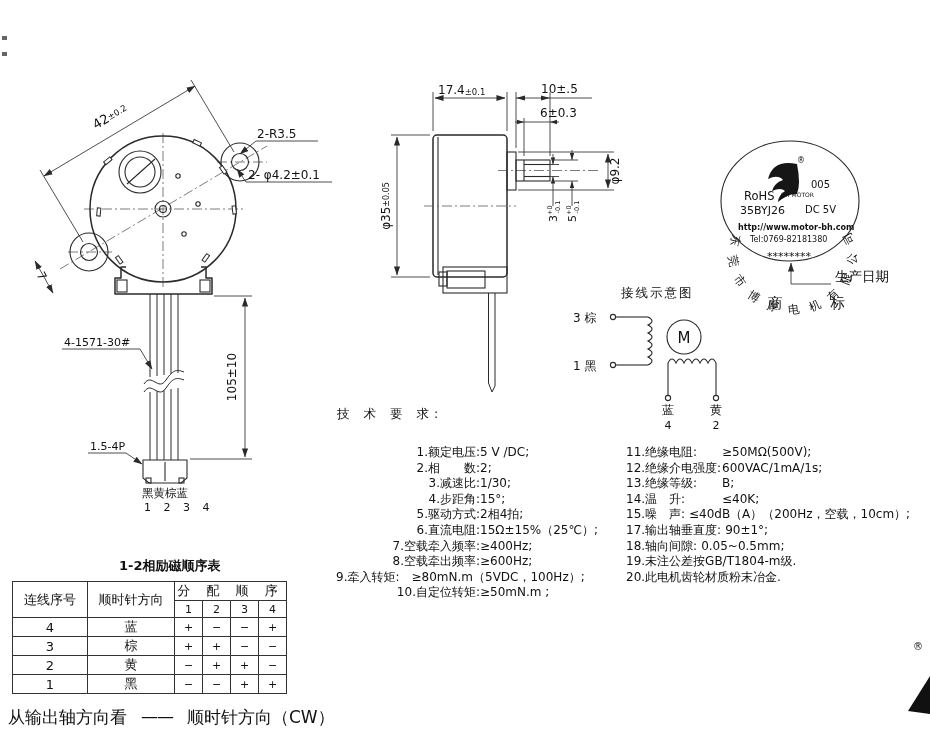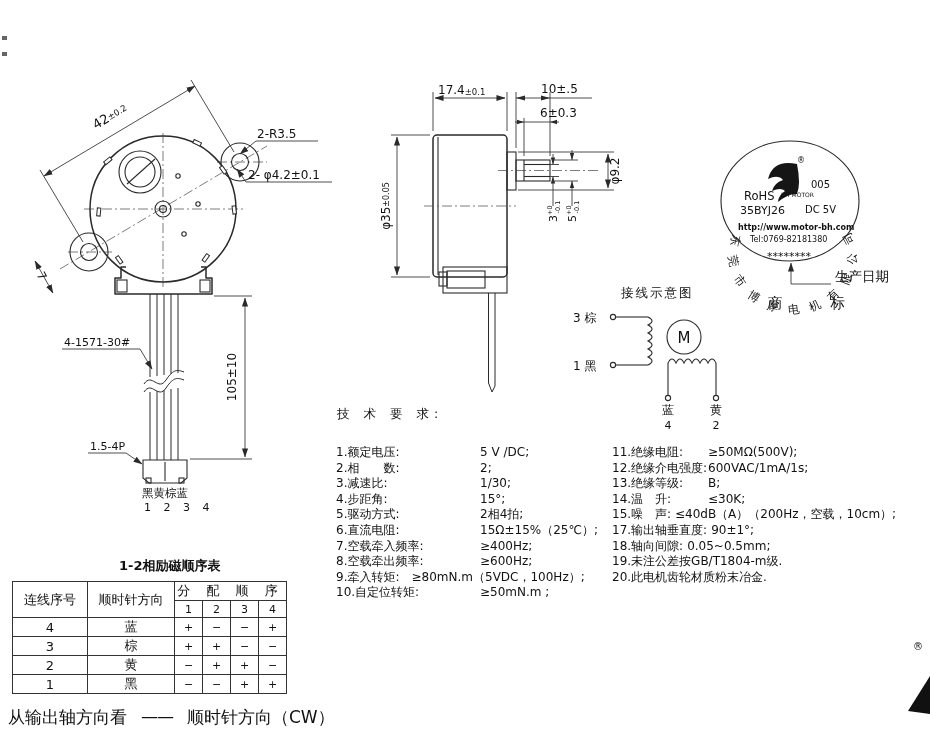--- a/index.html
+++ b/index.html
@@ -9,26 +9,26 @@
   svg text{fill:#111;font-family:"DejaVu Sans",sans-serif;}
   .ol{stroke:#2a2a2a;stroke-width:1.5;fill:none;stroke-linejoin:round;}
   .ol2{stroke:#2a2a2a;stroke-width:1.1;fill:none;}
   .dl{stroke:#3a3a3a;stroke-width:0.9;fill:none;}
   .cl{stroke:#5a5a5a;stroke-width:0.8;fill:none;stroke-dasharray:10 3 2 3;}
   .dim{font-size:12px;}
   .dims{font-size:8.5px;}
   
   .tech-title{position:absolute;left:337px;top:406px;font-size:12.5px;letter-spacing:5px;white-space:nowrap;}
   .tech-col{position:absolute;font-size:12px;line-height:15.6px;}
-  .tech-left{left:336px;top:445px;width:278px;}
+  .tech-left{left:336px;top:445px;width:278px;text-align:right;}
   .tech-right{left:612px;top:445px;width:318px;}
   .t-line{display:flex;white-space:nowrap;height:15.6px;}
   .tech-left .t-label{min-width:144px;}
   .tech-left .t-line:nth-child(9) .t-label{min-width:0;margin-right:12px;}
-  .tech-right .t-label{min-width:96px;}
+  .tech-right .t-label{min-width:96px;margin-left:14px;}
   .tech-right .t-line:nth-child(5) .t-label,
   .tech-right .t-line:nth-child(6) .t-label,
   .tech-right .t-line:nth-child(7) .t-label,
   .tech-right .t-line:nth-child(9) .t-label,
   .tech-right .t-line:nth-child(10) .t-label{min-width:0;margin-right:4px;}
   
   .seq-title{position:absolute;left:83px;top:557px;font-size:13px;font-weight:600;white-space:nowrap;margin-left:36px;}
   .seq-table{position:absolute;left:12px;top:581px;border-collapse:collapse;table-layout:fixed;}
   .seq-table td,.seq-table th{border:1.3px solid #333;text-align:center;font-weight:normal;
      font-size:13px;padding:0;height:18px;background:#fff;}
@@ -335,21 +335,21 @@
   <div class="t-line">
         <span class="t-label">12.绝缘介电强度:</span>
         <span class="t-value">600VAC/1mA/1s;</span>
       </div>
   <div class="t-line">
         <span class="t-label">13.绝缘等级:</span>
         <span class="t-value">B;</span>
       </div>
   <div class="t-line">
         <span class="t-label">14.温　升:</span>
-        <span class="t-value">≤30K;</span>
+        <span class="t-value">≤40K;</span>
       </div>
   <div class="t-line">
         <span class="t-label">15.噪　声: ≤40dB（A）（200Hz，空载，10cm）;</span>
         <span class="t-value"></span>
       </div>
   <div class="t-line">
         <span class="t-label">17.输出轴垂直度:</span>
         <span class="t-value">90±1°;</span>
       </div>
   <div class="t-line">

